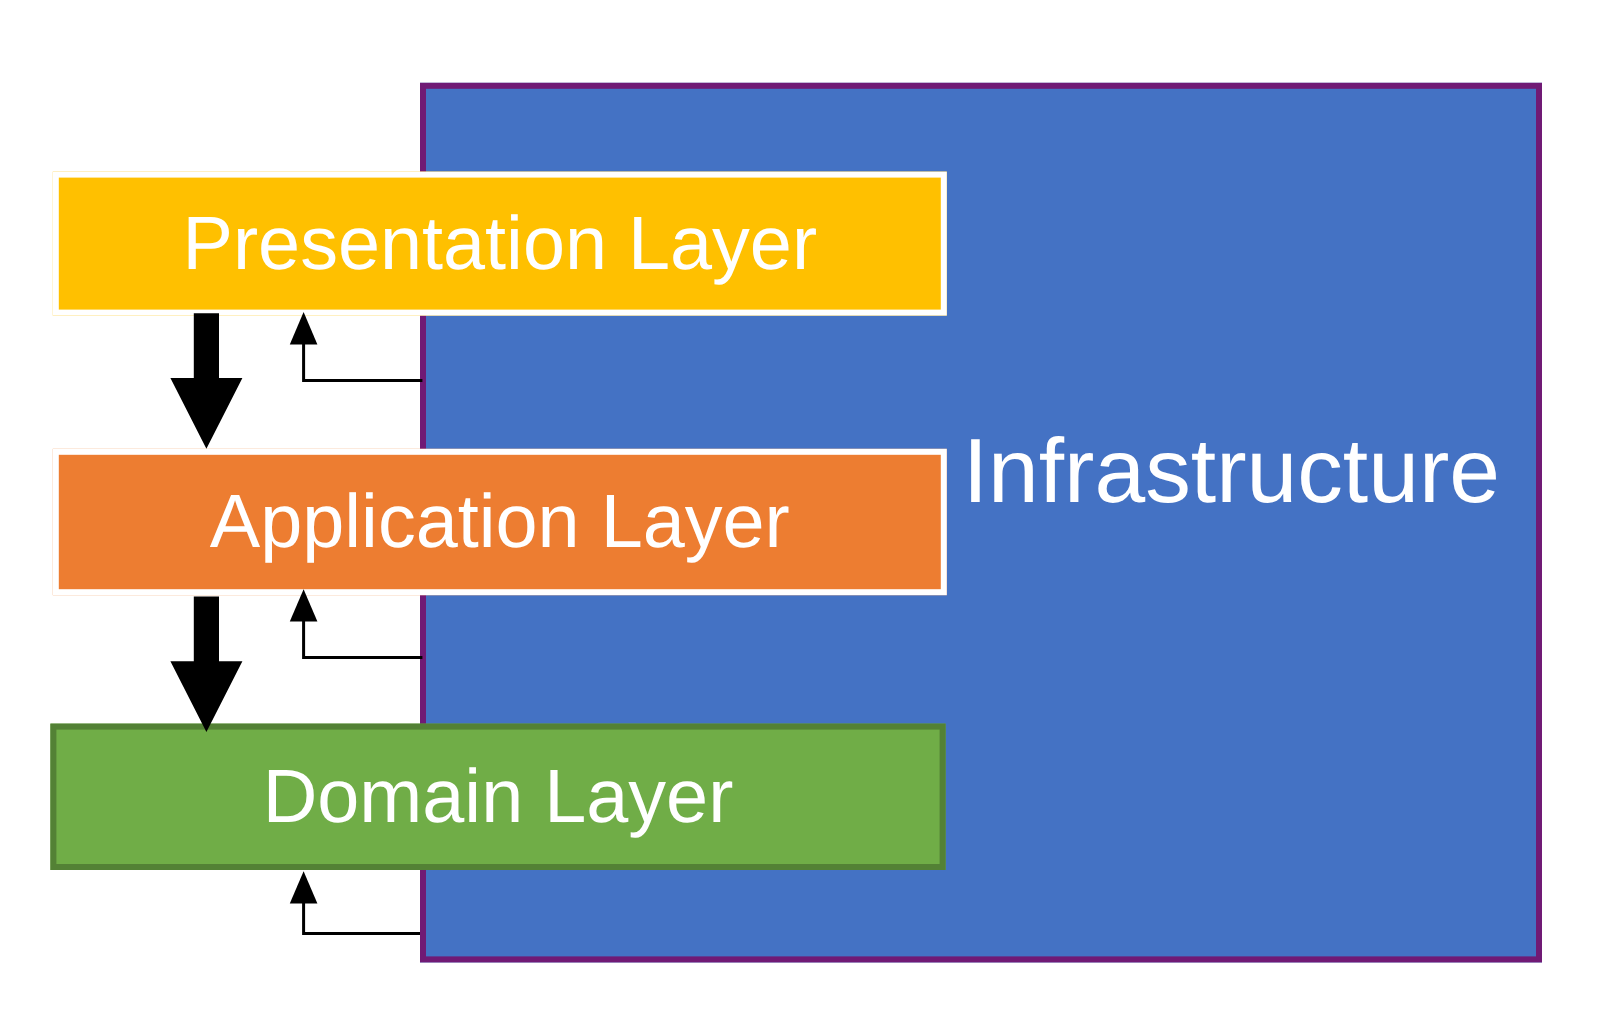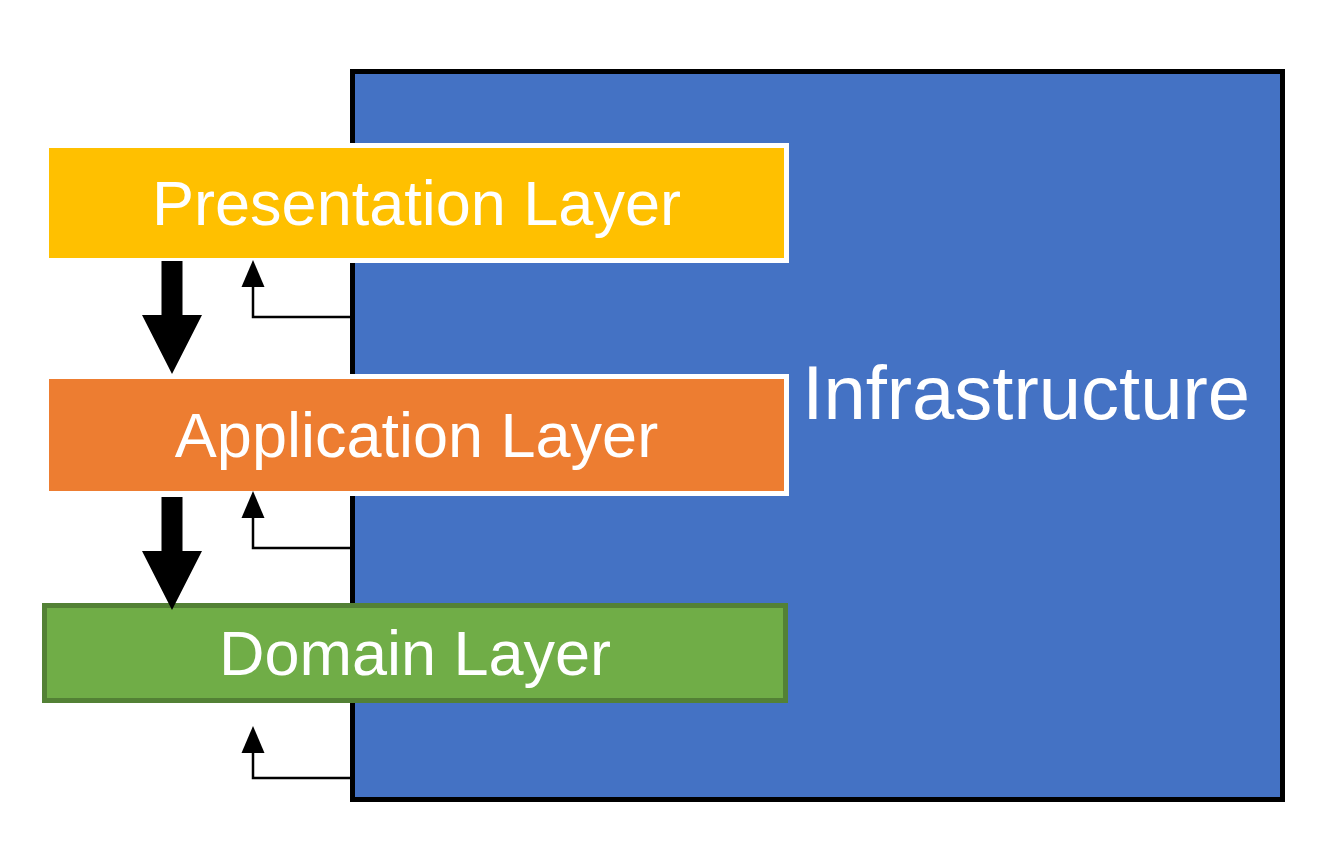--- a/index.html
+++ b/index.html
@@ -8,21 +8,21 @@
     width:1332px;height:847px;
     background:#ffffff;
     font-family:"Liberation Sans", sans-serif;
     overflow:hidden;
   }
   .infra-box{
     position:absolute;
     left:350px;top:69px;
     width:935px;height:733px;
     background:#4472C4;
-    border:5px solid #000000;
+    border:5px solid #701a75;
     box-sizing:border-box;
     z-index:1;
   }
   .infra-label{
     position:absolute;
     right:30px;top:272px;
     text-align:right;
     color:#ffffff;
     font-size:76px;
     line-height:94px;
@@ -41,21 +41,21 @@
   }
   .bar-presentation{
     left:44px;top:143px;width:745px;height:120px;
     background:#FFC000;border:5px solid #FFFFFF;
   }
   .bar-application{
     left:44px;top:374px;width:745px;height:122px;
     background:#ED7D31;border:5px solid #FFFFFF;
   }
   .bar-domain{
-    left:42px;top:603px;width:746px;height:100px;
+    left:42px;top:603px;width:746px;height:122px;
     background:#70AD47;border:5px solid #538135;
   }
   .arrow-overlay{
     position:absolute;
     left:0;top:0;width:1332px;height:847px;
     z-index:3;
     pointer-events:none;
   }
 </style>
 </head>

